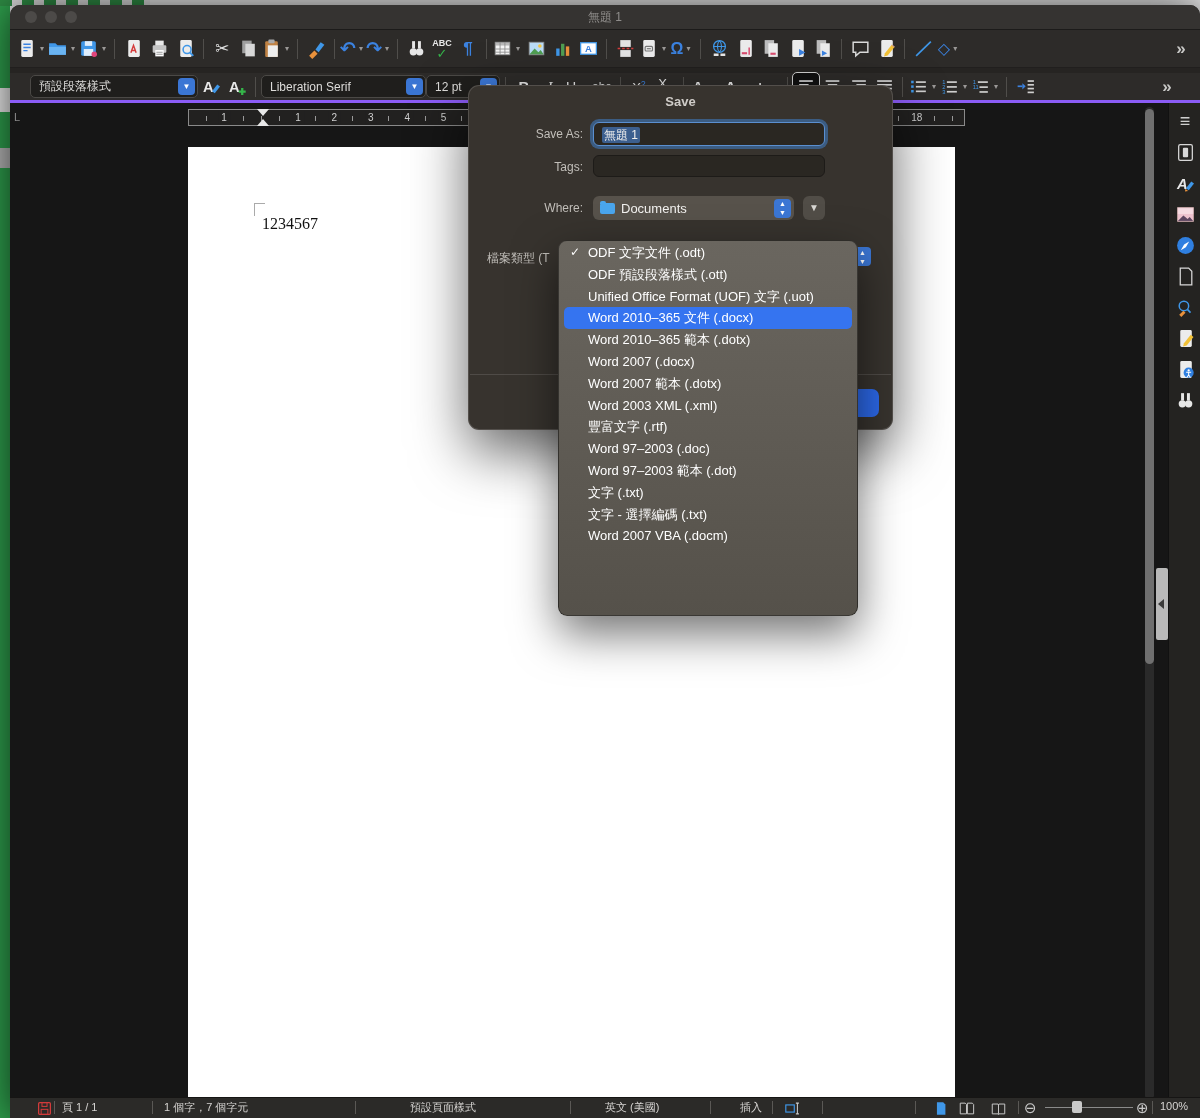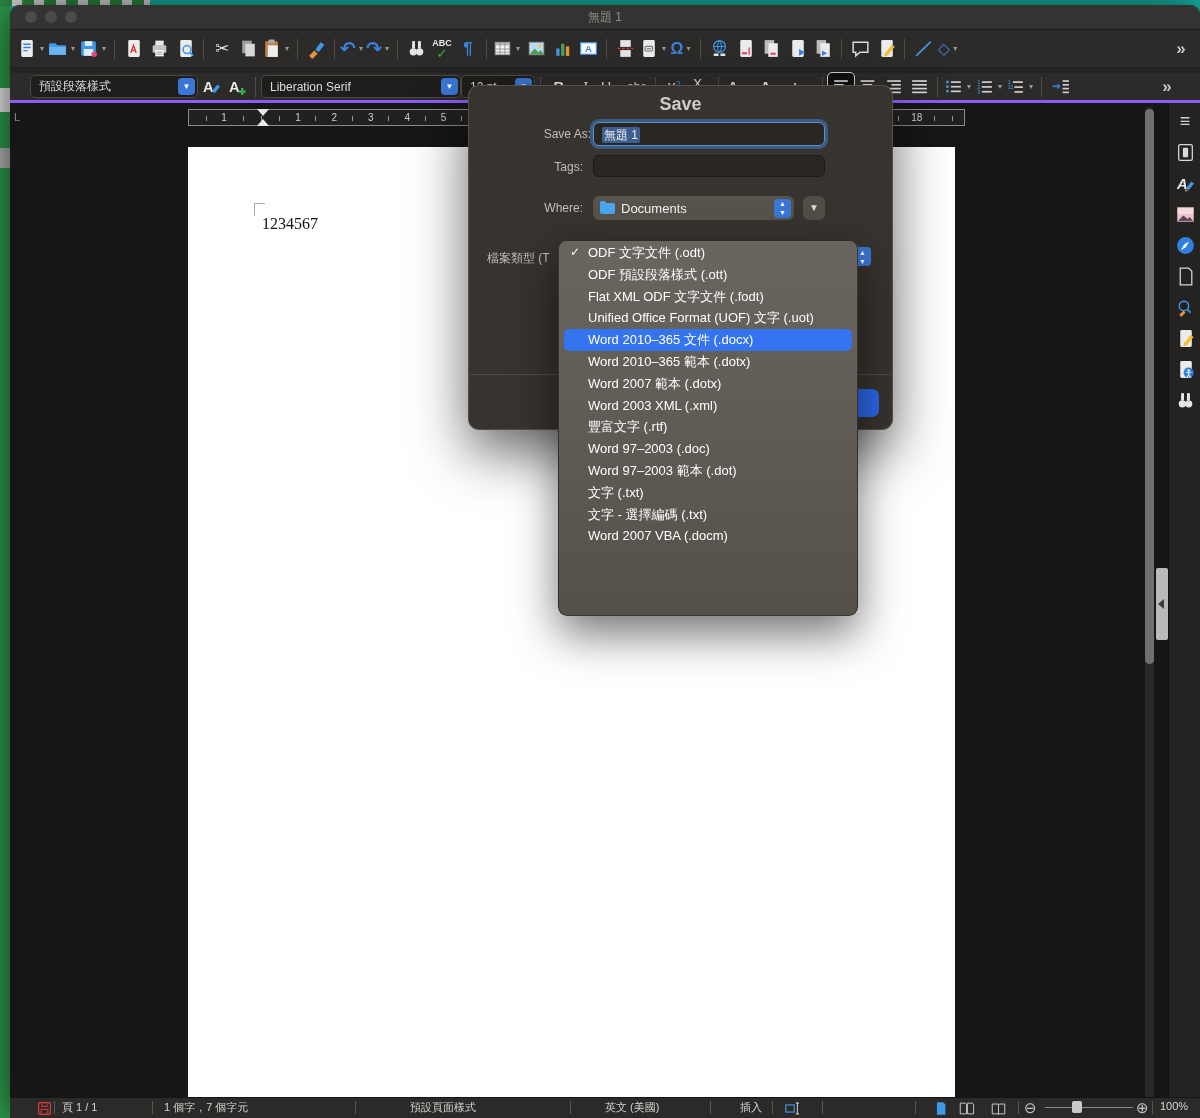--- a/index.html
+++ b/index.html
@@ -1,17 +1,17 @@
 <!DOCTYPE html>
 <html><head>
 <meta charset="utf-8">
 <style>
   html,body{margin:0;padding:0;background:#101010;}
   body{font-family:"Liberation Sans","DejaVu Sans",sans-serif;-webkit-font-smoothing:antialiased;}
-  #screen{position:relative;width:1200px;height:1118px;overflow:hidden;background:#14b8a6;}
+  #screen{position:relative;width:1200px;height:1118px;overflow:hidden;background:#e5e5e5;}
 
   
   .desk-left{position:absolute;left:0;top:0;width:10px;height:1118px;background:#2e9e4c;}
   .desk-left .patch1{position:absolute;left:0;top:88px;width:10px;height:24px;background:#e8e8e8;}
   .desk-left .patch2{position:absolute;left:0;top:148px;width:10px;height:20px;background:#b5b5b5;}
   .desk-top{position:absolute;left:0;top:0;width:150px;height:6px;background:repeating-linear-gradient(90deg,#2e8b44 0 12px,#dcdcdc 12px 22px);}
 
   
   .window{position:absolute;left:10px;top:5px;width:1190px;height:1113px;background:#262422;border-radius:10px 10px 0 0;box-shadow:0 0 40px rgba(0,0,0,.7);}
   .titlebar{position:absolute;left:0;top:0;width:100%;height:24px;background:#353331;border-radius:10px 10px 0 0;border-bottom:1px solid #1c1b1a;}
@@ -54,21 +54,21 @@
 
   
   .statusbar{position:absolute;left:0;bottom:0;width:100%;height:20px;background:#2b2a28;border-top:1px solid #161514;font-size:11px;color:#d6d4d2;}
   .statusbar .sitem{position:absolute;top:2px;white-space:nowrap;}
   .sdiv{position:absolute;top:3px;width:1px;height:13px;background:#5a5855;}
   .zoom-track{position:absolute;top:9px;height:1px;background:#8a8a8a;}
   .zoom-handle{position:absolute;top:3px;width:10px;height:12px;background:#c9c9c9;border-radius:2px;}
 
   
   .dialog{position:absolute;left:468px;top:85px;width:425px;height:345px;background:#37332e;border:1px solid rgba(255,255,255,.14);border-radius:11px;box-shadow:0 22px 55px rgba(0,0,0,.6);z-index:50;box-sizing:border-box;}
-  .dlg-title{position:absolute;left:0;right:0;top:8px;text-align:center;color:#cfccc8;font-size:18px;font-weight:bold;}
+  .dlg-title{position:absolute;left:0;right:0;top:8px;text-align:center;color:#cfccc8;font-size:13px;font-weight:bold;}
   .dlg-label{position:absolute;width:110px;text-align:right;color:#c2bfba;font-size:12px;}
   .field{position:absolute;left:124px;width:232px;background:#2a2722;border:1px solid #1d1b18;border-radius:6px;box-sizing:border-box;color:#f0efed;font-size:12px;}
   .focus-ring{box-shadow:0 0 0 3px rgba(64,125,200,.55);border-color:#5a8fd0;}
   .sel-text{background:#3c5f8f;padding:1px 2px;border-radius:2px;}
   .popup{position:absolute;left:124px;width:201px;height:24px;background:#57524b;border-radius:6px;display:flex;align-items:center;padding:0 3px 0 7px;box-sizing:border-box;color:#f2f1ef;font-size:13px;}
   .popup .stepper{margin-left:auto;width:17px;height:19px;background:#3b76d4;border-radius:4px;color:#fff;font-size:7px;line-height:9px;text-align:center;display:flex;flex-direction:column;align-items:center;justify-content:center;}
   .mini-btn{position:absolute;width:22px;height:24px;background:#514d47;border-radius:6px;color:#d8d6d2;text-align:center;line-height:24px;font-size:10px;}
   .folder-ic{width:15px;height:11px;background:#4aa6ee;border-radius:2px;position:relative;margin-right:6px;}
   .folder-ic:before{content:"";position:absolute;left:0;top:-2px;width:6px;height:3px;background:#4aa6ee;border-radius:2px 2px 0 0;}
   .dlg-divider{position:absolute;left:1px;right:1px;top:288px;height:1px;background:rgba(255,255,255,.12);}
@@ -390,21 +390,21 @@
         </div>
         <div class="tbtn">
           <span style="display:flex">
             <svg width="21" height="21" viewBox="0 0 20 20">
               <text x="7" y="15" font-size="14" font-weight="bold" fill="#e8e8e8" text-anchor="middle">A</text>
               <path d="M14.5 11.5v6.5M11.2 14.8h6.6" stroke="#35b54a" stroke-width="2.2"></path>
             </svg>
           </span>
         </div>
         <div class="tsep"></div>
-        <div class="combo" style="width: 200px;">
+        <div class="combo" style="width: 165px;">
           <span class="cval">Liberation Serif</span>
           <span class="chev">▼</span>
         </div>
         <div class="combo" style="width: 74px;">
           <span class="cval">12 pt</span>
           <span class="chev">▼</span>
         </div>
         <div class="tsep"></div>
         <div class="tbtn">
           <span style="display:flex">
@@ -755,21 +755,21 @@
             <span class="glyph" style="font-size:15px;color:#c8c8c8;">⊕</span>
           </span>
         </div>
         <div class="sdiv" style="left: 1142px;"></div>
         <div class="sitem" style="left: 1150px;">100%</div>
       </div>
   </div>
 
   <div class="dialog">
     <div class="dlg-title">Save</div>
-    <div class="dlg-label" style="top:41px;left:12px">Save As:</div>
+    <div class="dlg-label" style="top:41px;left:4px">Save As:</div>
     <div class="field focus-ring" style="top:36px;height:24px;padding:4px 8px"><span class="sel-text">無題 1</span></div>
     <div class="dlg-label" style="top:74px;left:4px">Tags:</div>
     <div class="field" style="top:69px;height:22px"></div>
     <div class="dlg-label" style="top:115px;left:4px">Where:</div>
     <div class="popup" style="top:110px">
       <span class="folder-ic"></span>
       <span>Documents</span>
       <span class="stepper">
           <span>▲</span>
           <span>▼</span>
@@ -781,24 +781,24 @@
         <span>▲</span>
         <span>▼</span>
       </div>
     <div class="dlg-divider"></div>
     <button class="save-btn"></button>
   </div>
 
   <div class="menu" id="ftmenu">
       <div class="menu-item"><span class="chk">✓</span><span>ODF 文字文件 (.odt)</span></div>
       <div class="menu-item"><span>ODF 預設段落樣式 (.ott)</span></div>
-      <div class="menu-item"><span>Flat XML ODF 文字文件 (.fodt)</span></div>
       <div class="menu-item"><span>Unified Office Format (UOF) 文字 (.uot)</span></div>
       <div class="menu-item sel"><span>Word 2010–365 文件 (.docx)</span></div>
       <div class="menu-item"><span>Word 2010–365 範本 (.dotx)</span></div>
+      <div class="menu-item"><span>Word 2007 (.docx)</span></div>
       <div class="menu-item"><span>Word 2007 範本 (.dotx)</span></div>
       <div class="menu-item"><span>Word 2003 XML (.xml)</span></div>
       <div class="menu-item"><span>豐富文字 (.rtf)</span></div>
       <div class="menu-item"><span>Word 97–2003 (.doc)</span></div>
       <div class="menu-item"><span>Word 97–2003 範本 (.dot)</span></div>
       <div class="menu-item"><span>文字 (.txt)</span></div>
       <div class="menu-item"><span>文字 - 選擇編碼 (.txt)</span></div>
       <div class="menu-item"><span>Word 2007 VBA (.docm)</span></div>
     </div>
 </div>

